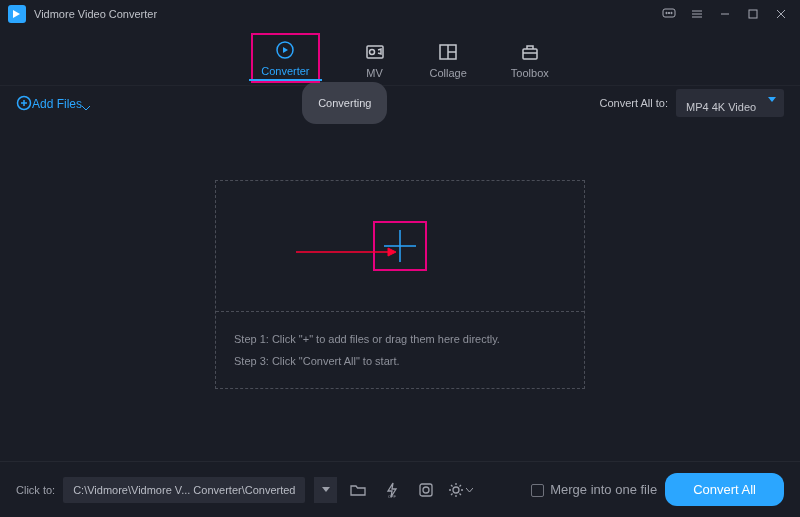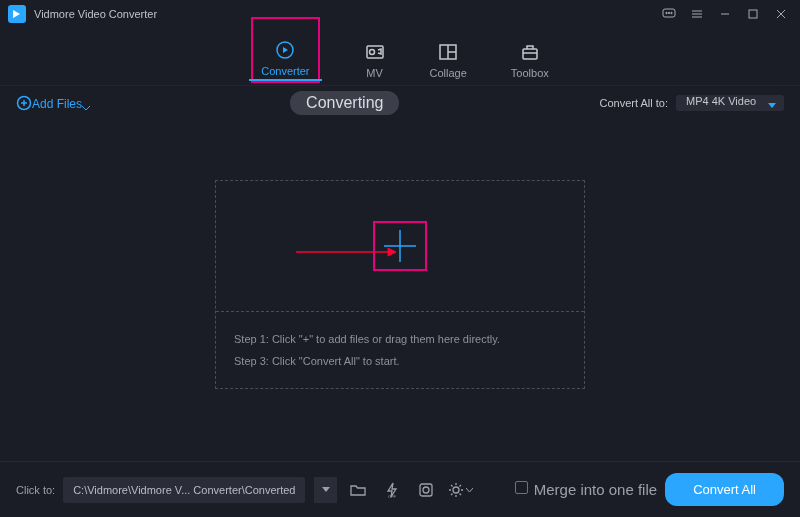--- a/index.html
+++ b/index.html
@@ -15,32 +15,32 @@
 .winctl svg { stroke:#a6a9b3; fill:none; }
 
 
 .tabs { height:58px; display:flex; justify-content:center; align-items:flex-end; gap:44px; border-bottom:1px solid rgba(255,255,255,0.04); }
 .tab { display:flex; flex-direction:column; align-items:center; gap:4px; padding-bottom:6px; cursor:pointer; position:relative; }
 .tab-icon { width:22px; height:22px; display:flex; align-items:center; justify-content:center; }
 .tab-label { font-size:11px; color:#9da0aa; }
 .tab.active .tab-label { color:#2ba6ff; }
 .tab.active .tab-icon svg { stroke:#2ba6ff; }
 .tab.active::after { content:""; position:absolute; bottom:0; left:-4px; right:-4px; height:2px; background:#2ba6ff; }
-.tab.highlighted { border:2px solid #e6007e; padding:20px 8px 4px 8px; margin-bottom:2px; }
+.tab.highlighted { border:2px solid #e6007e; padding:4px 8px 4px 8px; margin-bottom:2px; }
 
 
 .subbar { height:34px; display:flex; align-items:center; padding:0 16px; }
 .addfiles { display:flex; align-items:flex-end; gap:0; color:#2ba6ff; font-size:12px; cursor:pointer; }
 .addfiles svg { stroke:#2ba6ff; }
 .subbar-center { flex:1; display:flex; justify-content:center; }
 .segment { display:flex; background:#2a2d38; border-radius:14px; height:24px; align-items:center; }
-.seg-btn { padding:0 16px; font-size:16px; color:#9da0aa; height:24px; display:flex; align-items:center; border-radius:14px; cursor:pointer; }
+.seg-btn { padding:0 16px; font-size:11px; color:#9da0aa; height:42px; display:flex; align-items:center; border-radius:14px; cursor:pointer; }
 .seg-btn.active { background:#3c3f4a; color:#d9dbe2; }
 .subbar-right { display:flex; align-items:center; gap:8px; font-size:11px; }
-.format-select { background:#2a2d38; padding:0 22px 4px 10px; border-radius:3px; color:#c5c7ce; position:relative; cursor:pointer; min-width:108px; }
+.format-select { background:#2a2d38; padding:12px 22px 4px 10px; border-radius:3px; color:#c5c7ce; position:relative; cursor:pointer; min-width:108px; }
 .format-select::after { content:""; position:absolute; right:8px; top:8px; border-left:4px solid transparent; border-right:4px solid transparent; border-top:5px solid #2ba6ff; }
 
 
 .main { flex:1; display:flex; justify-content:center; align-items:flex-start; padding-top:60px; height:calc(517px - 28px - 58px - 34px - 56px); }
 .dropbox { width:370px; border:1px dashed #4a4d57; }
 .drop-top { height:130px; display:flex; justify-content:center; align-items:center; position:relative; }
 .plus-box { width:54px; height:50px; border:2px solid #e6007e; display:flex; justify-content:center; align-items:center; cursor:pointer; }
 .plus-box svg { stroke:#2ba6ff; stroke-width:1.5; }
 .arrow { position:absolute; left:80px; top:62px; }
 .arrow svg { stroke:#ff0033; fill:#ff0033; }
@@ -49,21 +49,21 @@
 
 
 .footer { height:56px; border-top:1px solid rgba(255,255,255,0.05); display:flex; align-items:center; padding:0 16px; gap:8px; }
 .save-label { font-size:11px; color:#9da0aa; }
 .save-path { background:#2a2d38; height:26px; display:flex; align-items:center; padding:0 10px; font-size:11px; color:#b9bcc5; border-radius:2px; min-width:220px; }
 .path-dd { width:24px; height:26px; background:#2a2d38; display:flex; align-items:center; justify-content:center; cursor:pointer; border-left:1px solid #1a1d26; }
 .path-dd svg { fill:#9da0aa; }
 .ficon { width:26px; height:26px; display:flex; align-items:center; justify-content:center; cursor:pointer; }
 .ficon svg { stroke:#9da0aa; fill:none; }
 .footer-spacer { flex:1; }
-.merge { display:flex; align-items:flex-start; gap:6px; font-size:15px; color:#9da0aa; cursor:pointer; }
+.merge { display:flex; align-items:flex-end; gap:6px; font-size:13px; color:#9da0aa; cursor:pointer; }
 .checkbox { width:13px; height:13px; border:1px solid #6f727c; border-radius:2px; }
 .convert-btn { background:#2ba6ff; color:#fff; font-size:13px; padding:9px 28px; border:none; border-radius:12px; cursor:pointer; }
 </style>
 </head>
 <body>
 
 <div class="titlebar">
   <div class="app-logo">
     <svg viewBox="0 0 12 12">
         <path d="M2 2 L9 6 L2 10 Z" fill="#fff"></path>

